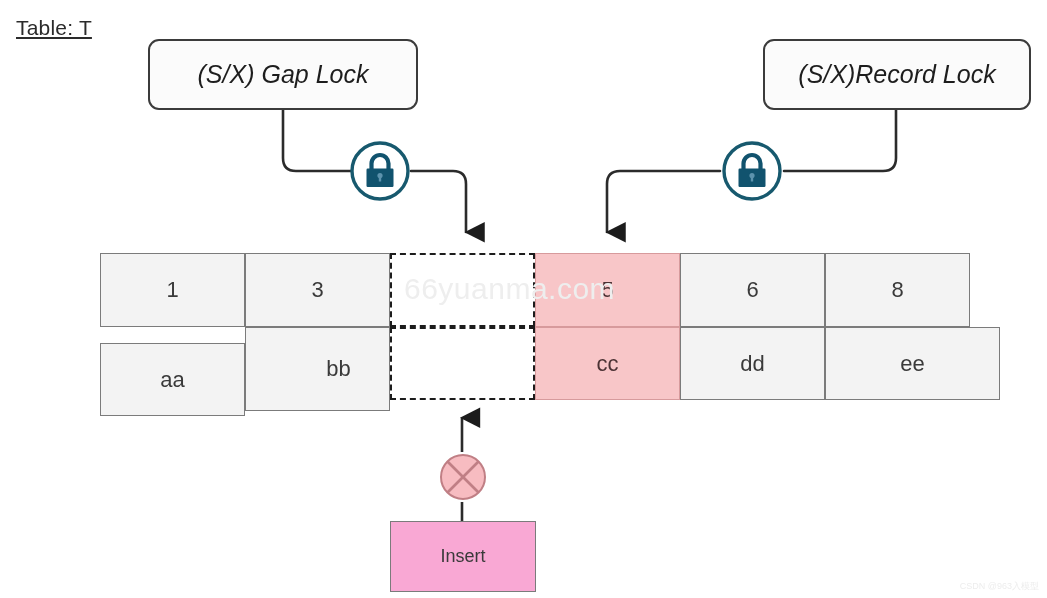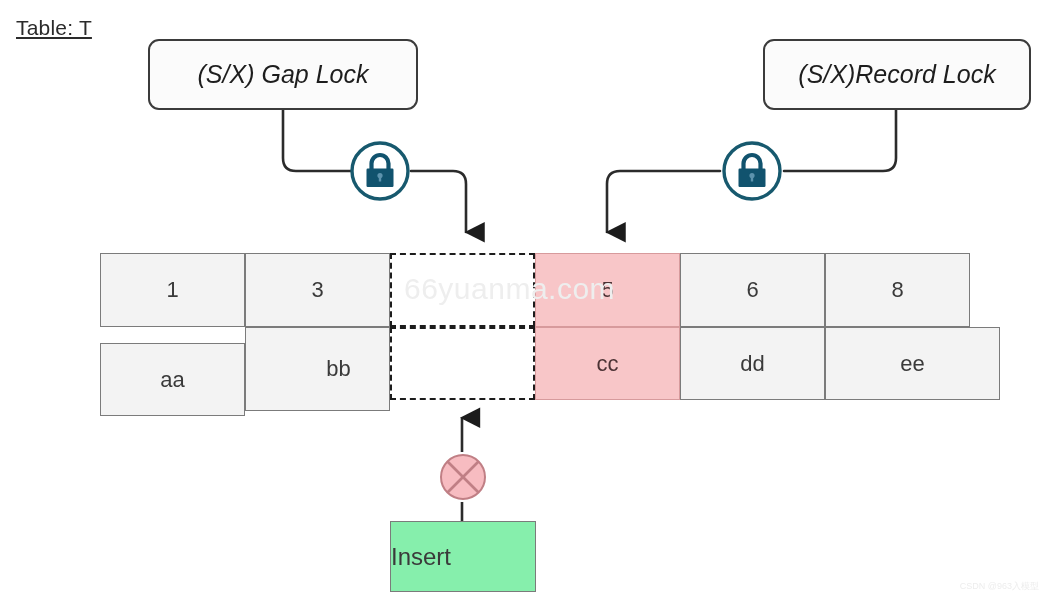--- a/index.html
+++ b/index.html
@@ -130,26 +130,26 @@
   }
 
   
   #insert-box {
     position: absolute;
     left: 390px;
     top: 521px;
     width: 146px;
     height: 71px;
     box-sizing: border-box;
-    background: #86efac;
+    background: #f9a8d4;
     border: 1.5px solid #7b7b7b;
     display: flex;
     align-items: center;
-    justify-content: flex-start;
-    font-size: 24px;
+    justify-content: center;
+    font-size: 18px;
     color: #3a3a3a;
   }
 </style>
 </head>
 <body>
 
 <div id="canvas">
 
   <div class="table-title">Table: T</div>
 

